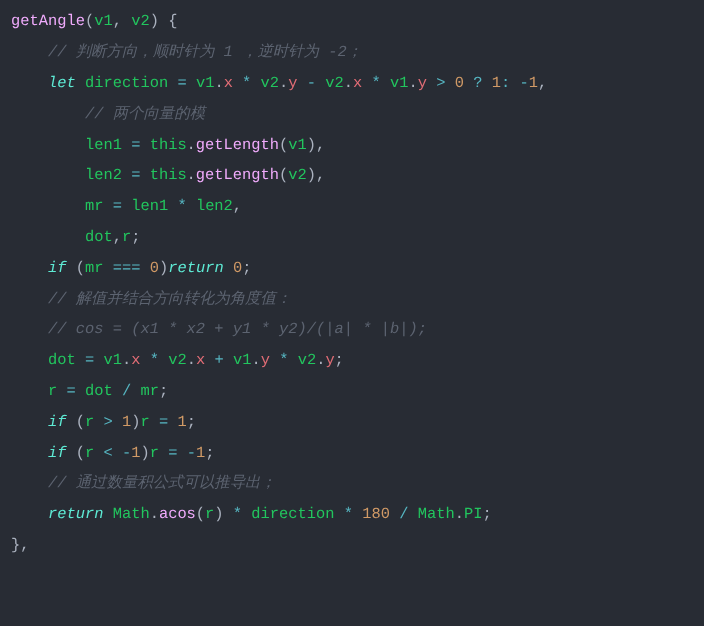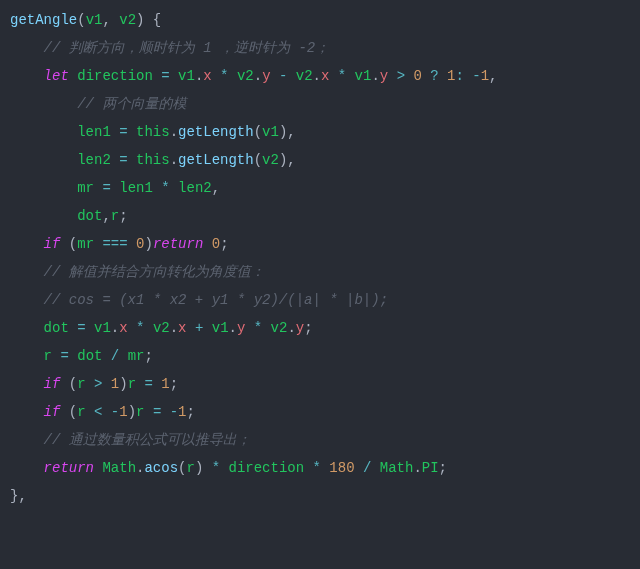--- a/index.html
+++ b/index.html
@@ -12,22 +12,22 @@
     color: #abb2bf;
     width: 640px;
     overflow: hidden;
   }
   pre {
     margin: 0;
     padding: 6px 10px;
     white-space: pre;
     font-family: inherit;
   }
-  .c-kw     { color: #d946ef; font-style: italic; }  
-  .c-fn     { color: #7dd3fc; }                       
+  .c-kw     { color: #5eead4; font-style: italic; }  
+  .c-fn     { color: #f0abfc; }                       
   .c-var    { color: #22c55e; }                       
   .c-prop   { color: #e06c75; }                       
   .c-num    { color: #d19a66; }                       
   .c-op     { color: #56b6c2; }                       
   .c-punct  { color: #abb2bf; }                       
   .c-comm   { color: #5c6370; font-style: italic; }   
   .c-obj    { color: #22c55e; }                       
 </style>
 </head>
 <body>

